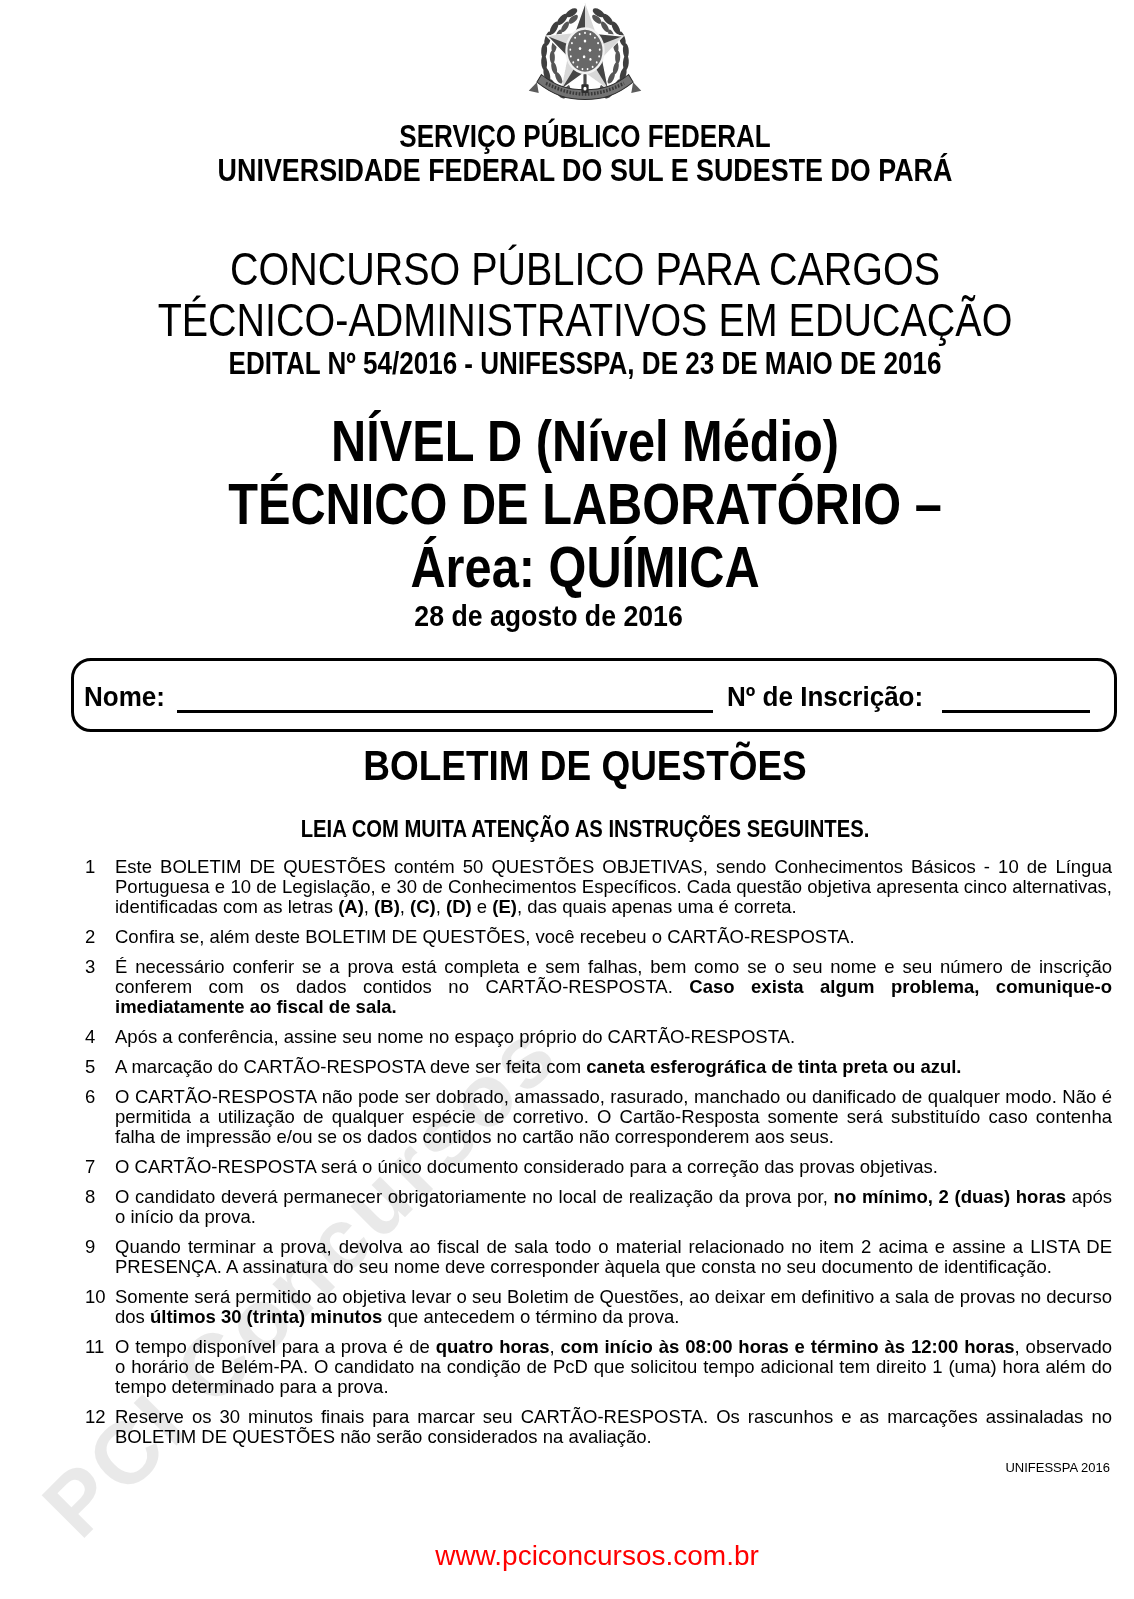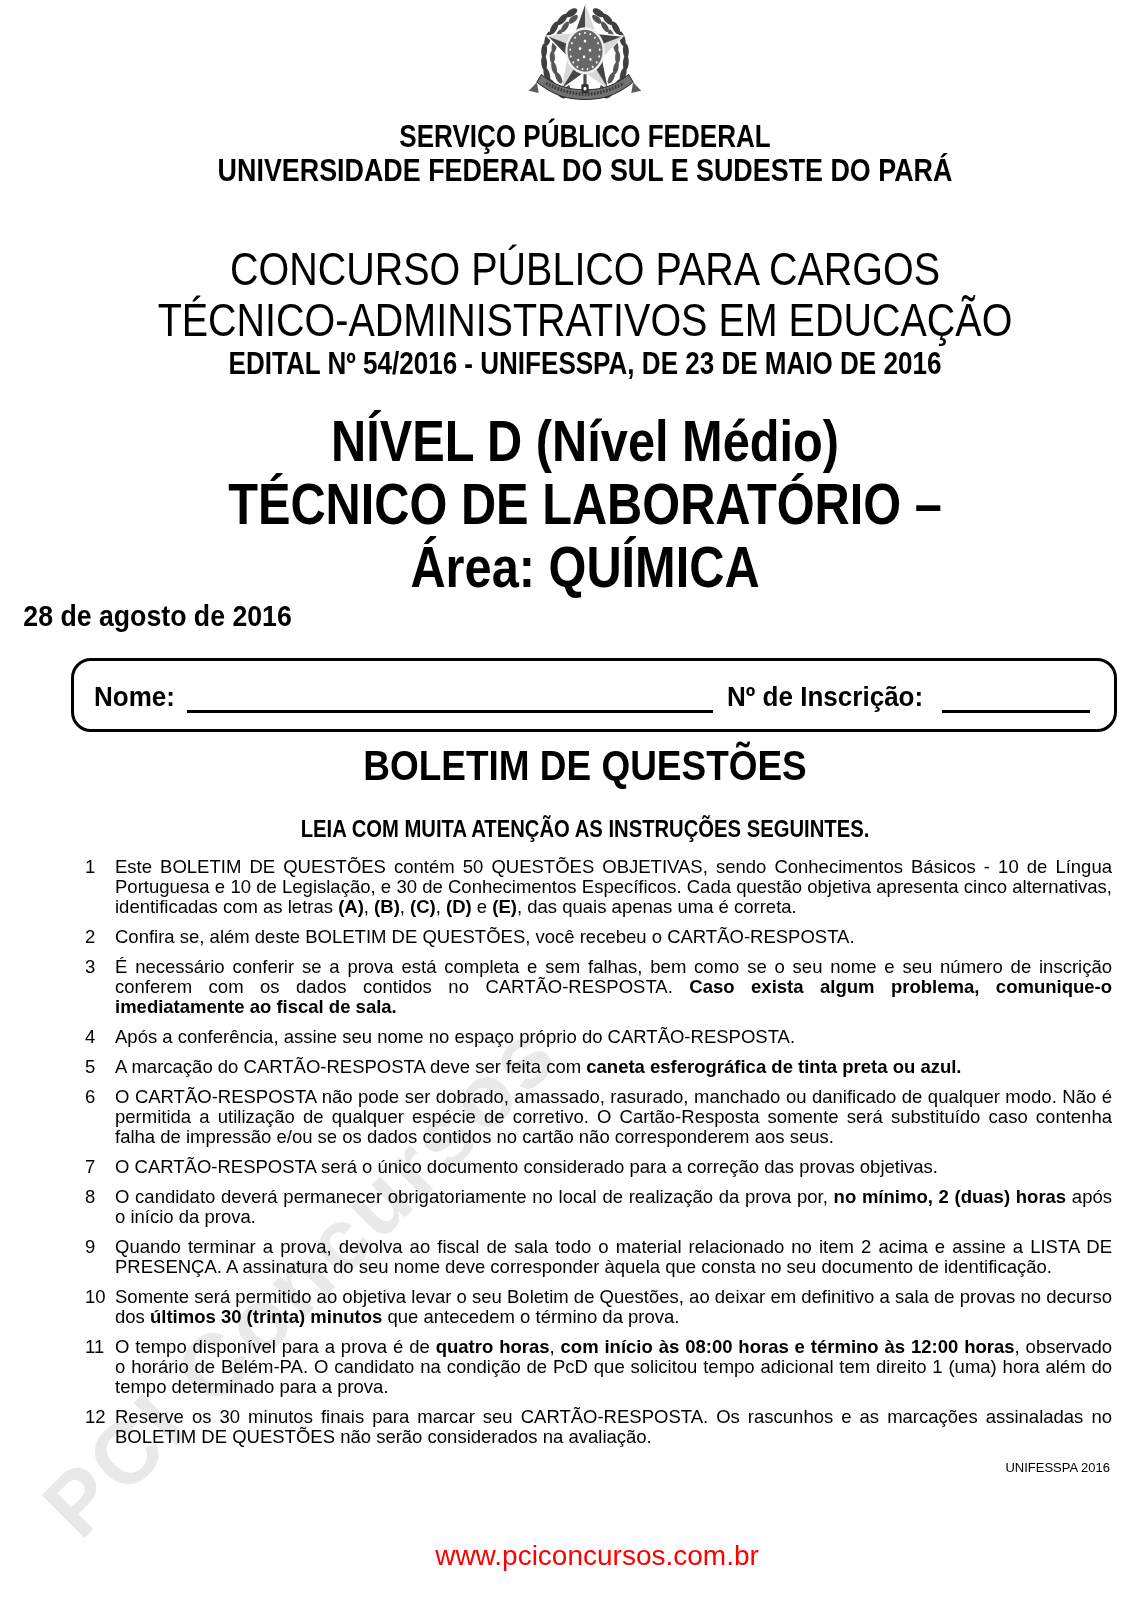--- a/index.html
+++ b/index.html
@@ -25,30 +25,30 @@
   .crest-wrap{padding-top:2px;line-height:0;}
   .cond{display:block;transform:scaleX(0.84);transform-origin:50% 50%;white-space:nowrap;}
   .org-line1{font-size:31px;font-weight:700;line-height:33px;margin-top:14px;}
   .org-line2{font-size:32px;font-weight:700;line-height:34px;}
   .title-block{margin-top:56px;}
   .title-line{font-size:47px;font-weight:400;line-height:51px;}
   .edital-line{font-size:31px;font-weight:700;line-height:38px;}
   .level-block{margin-top:26px;}
   .level-line{font-size:58px;font-weight:700;line-height:63px;}
   .date-line{
-    text-align:left;margin-right:60px;margin-top:2px;
+    text-align:center;margin-right:60px;margin-top:2px;
     font-size:29px;font-weight:700;line-height:32px;
   }
   .date-line span{display:inline-block;transform:scaleX(0.92);transform-origin:right center;white-space:nowrap;}
   
   .name-box{
     position:relative;margin:26px 12px 0 71px;width:1046px;height:74px;
     border:3px solid #000;border-radius:20px;box-sizing:border-box;
     display:flex;align-items:flex-end;gap:14px;
-    padding:0 24px 16px 20px;
+    padding:0 24px 16px 10px;
   }
   .nb-label{font-size:28px;font-weight:700;white-space:nowrap;transform:scaleX(0.93);transform-origin:left bottom;}
   .nb-line{border-bottom:3px solid #000;height:10px;}
   .nb-line.long{flex:1;margin-left:-8px;}
   .nb-line.short{width:148px;margin-left:-10px;}
   
   .booklet-title{margin-top:14px;font-size:42px;font-weight:700;line-height:40px;}
   .instr-heading{margin-top:30px;font-size:23px;font-weight:700;line-height:26px;}
   .instr-heading .cond,.booklet-title .cond{transform:scaleX(0.88);}
   .instr-list{margin:15px 22px 0 85px;}

